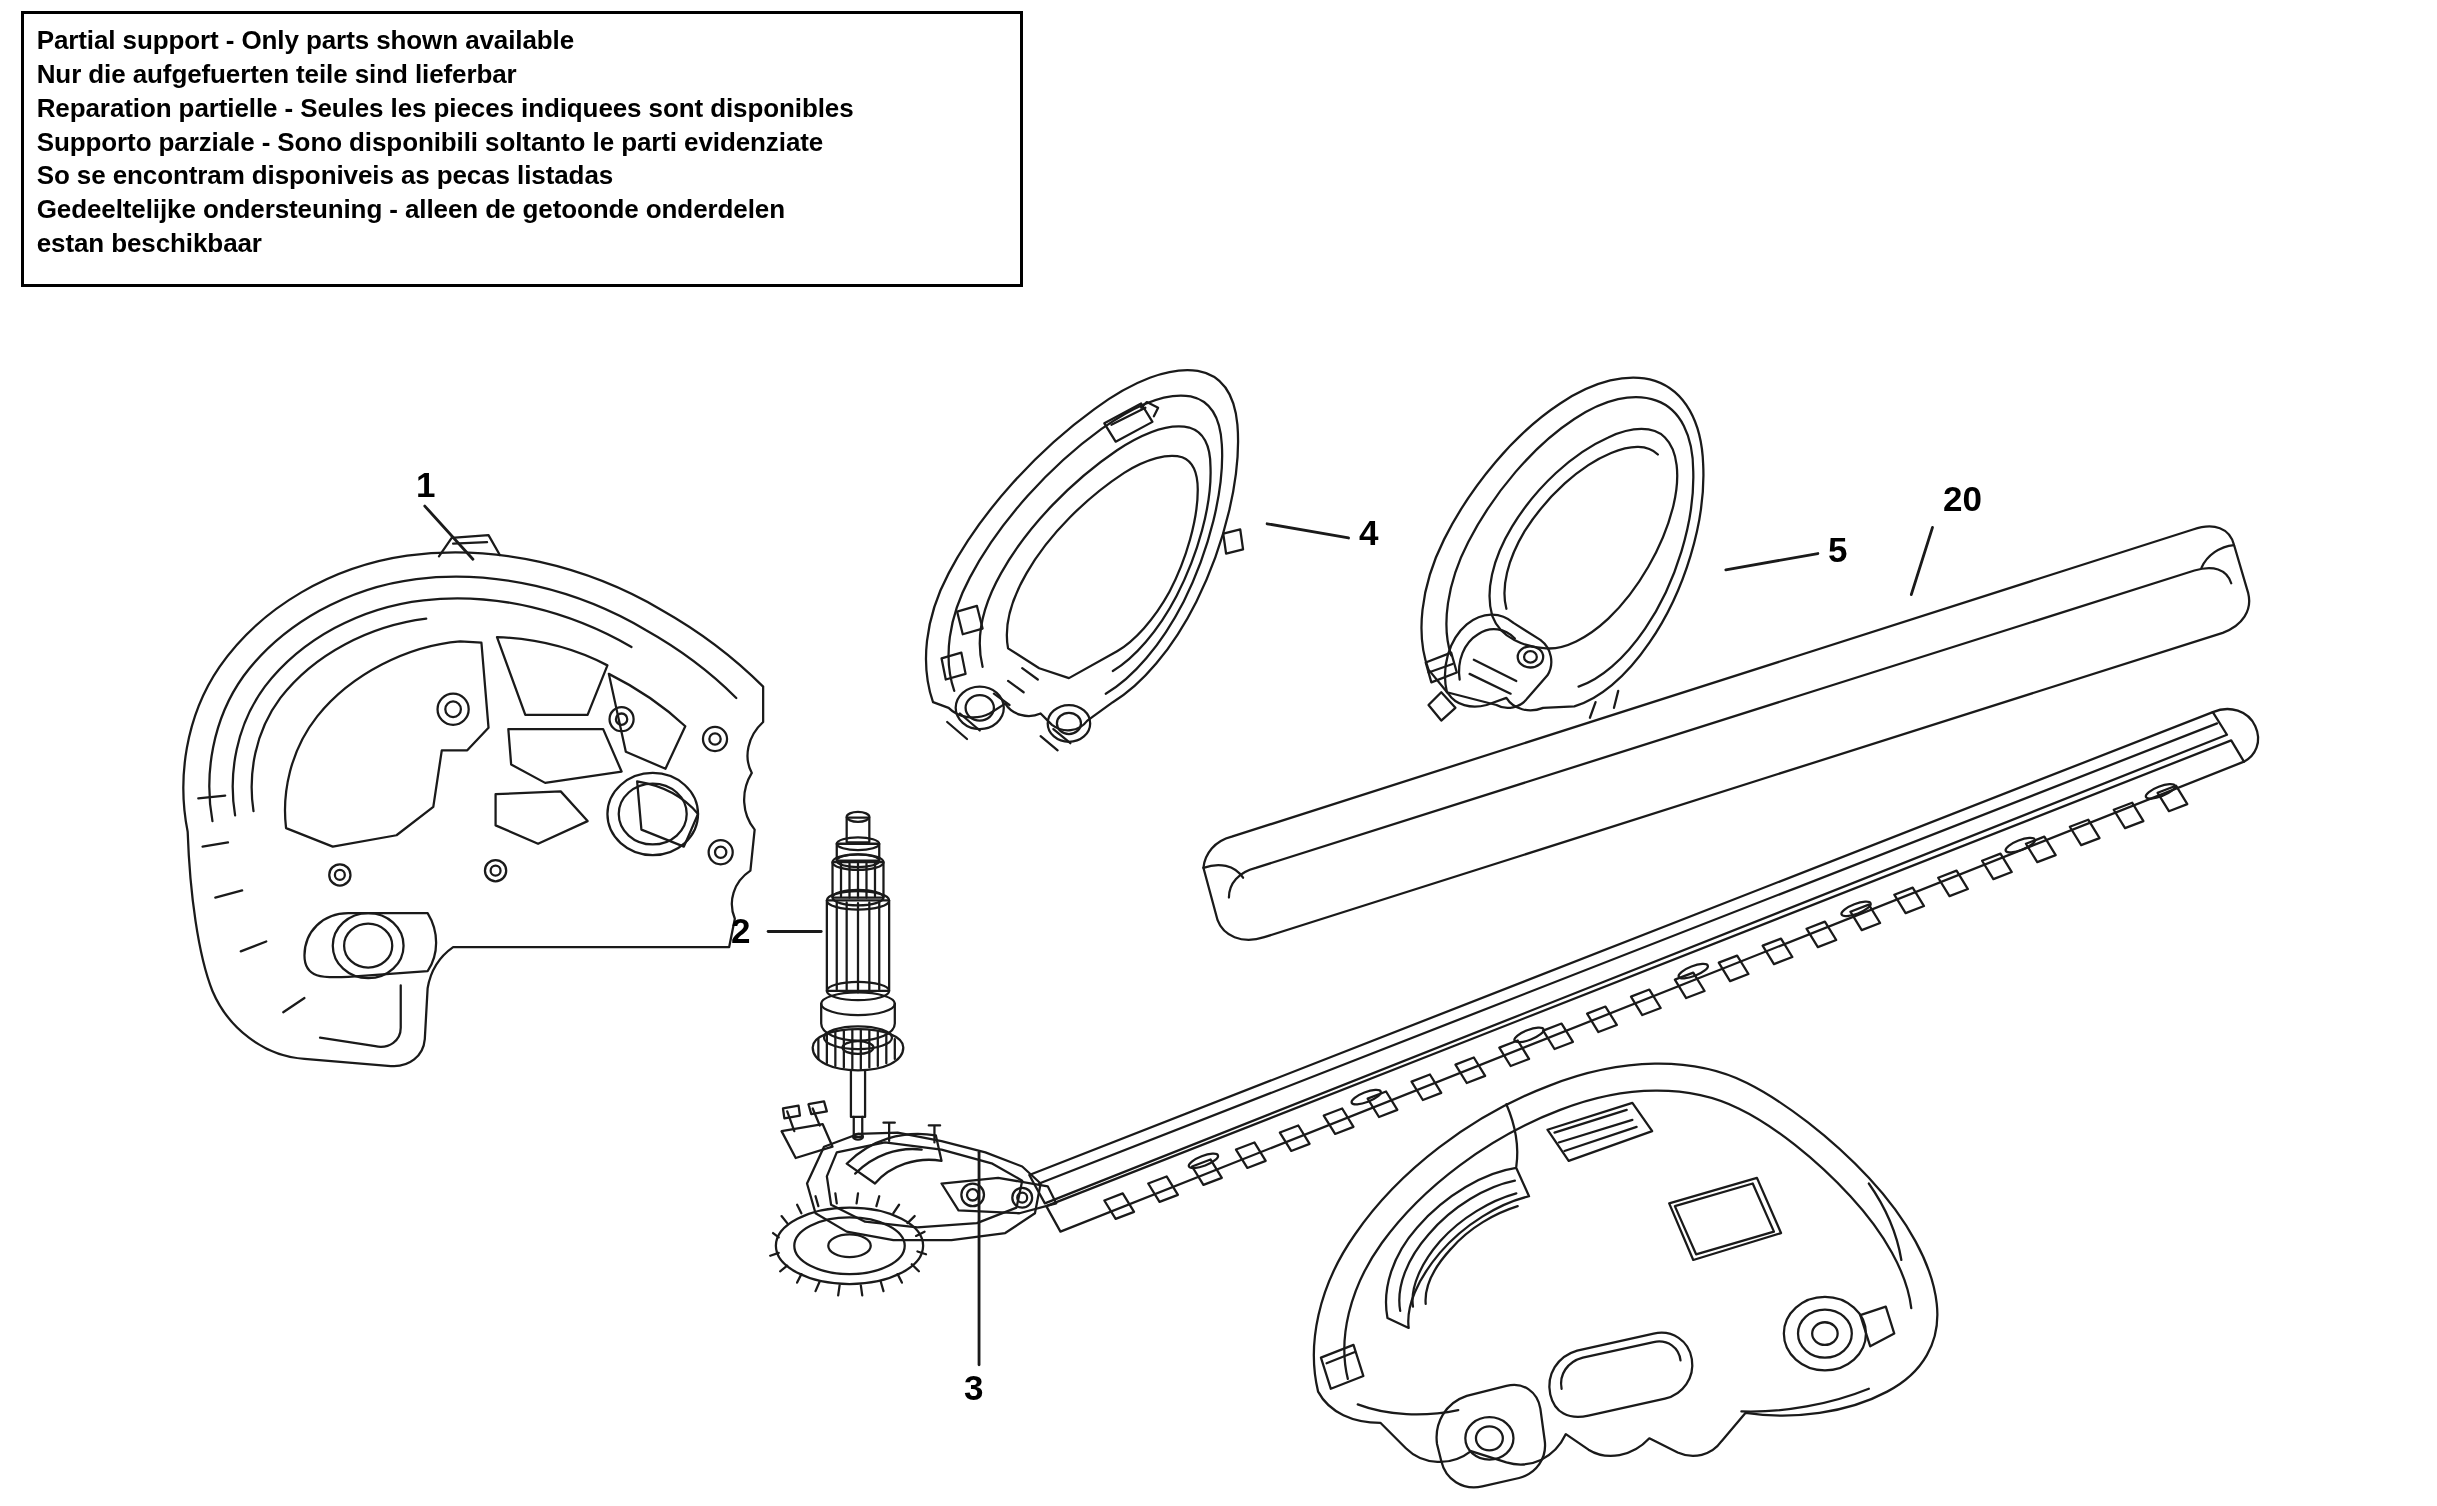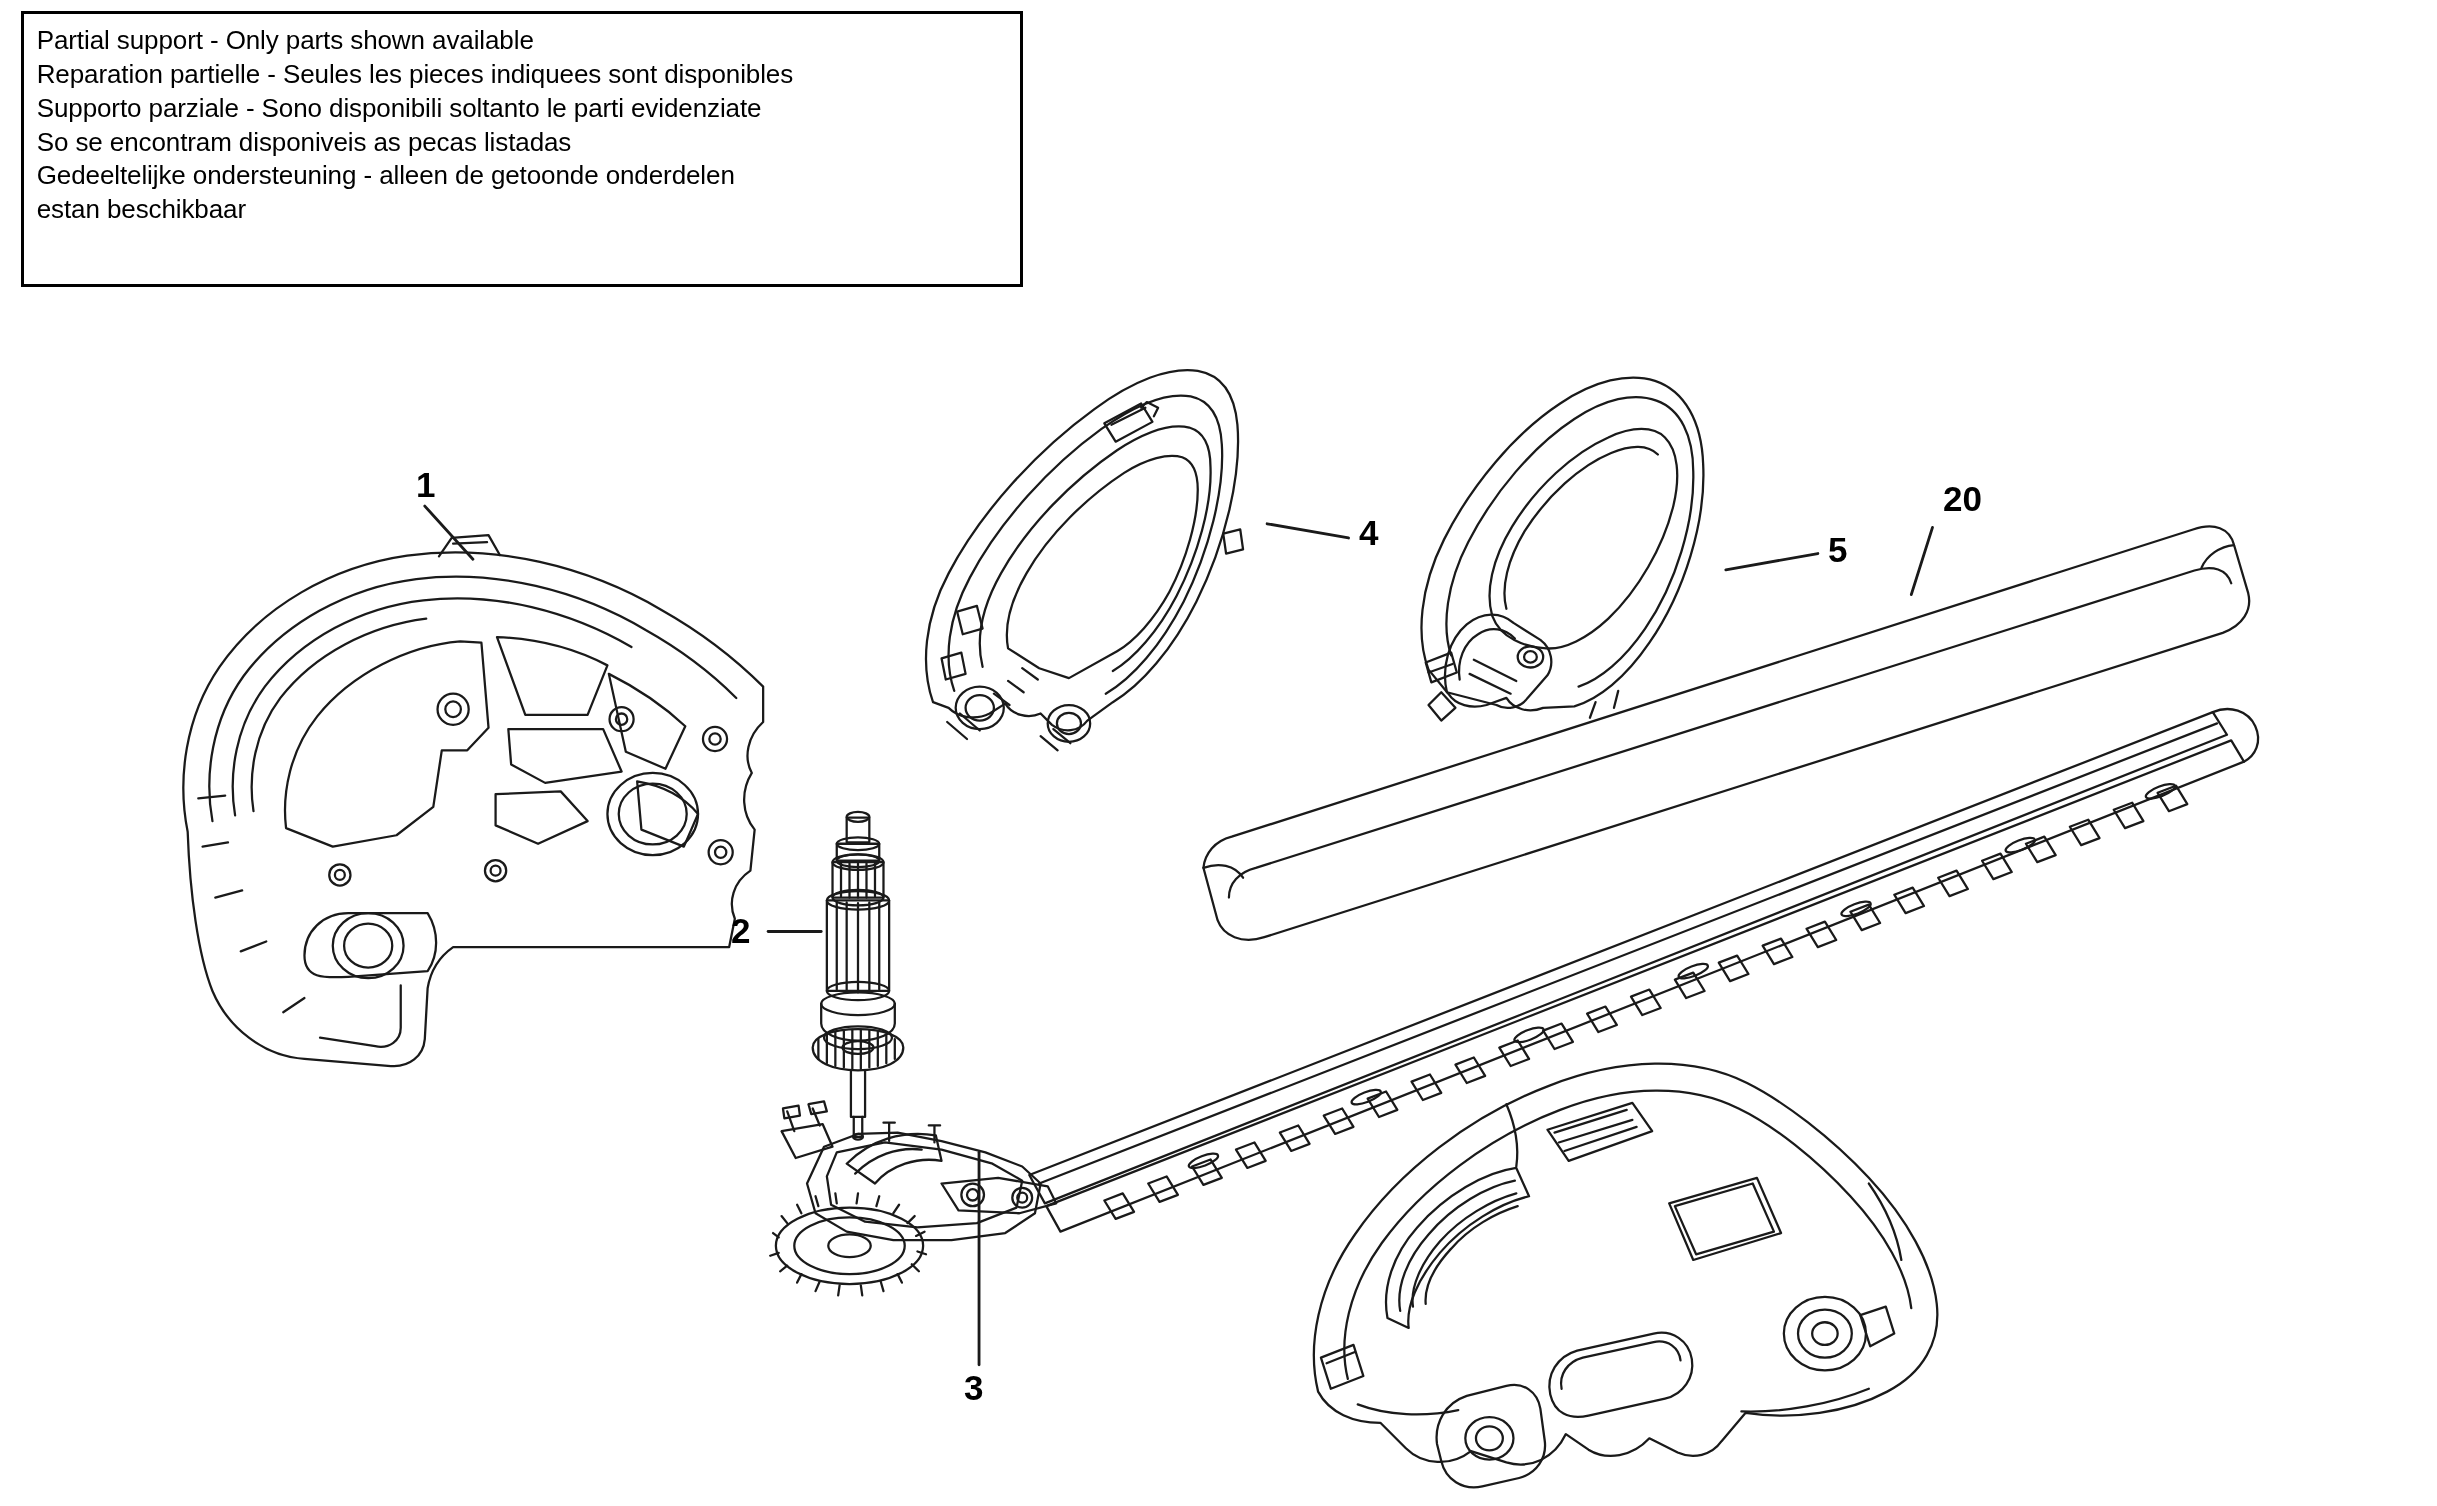--- a/index.html
+++ b/index.html
@@ -24,21 +24,21 @@
     top: 11.3px;
     width: 1002px;
     height: 276px;
     border: 3.5px solid #000000;
     box-sizing: border-box;
     background: #ffffff;
     padding: 10px 12.7px 0 12.7px;
   }
   #notice-box .line {
     font-size: 26px;
-    font-weight: normal;
+    font-weight: bold;
     color: #000000;
     line-height: 1.30;
     white-space: nowrap;
     letter-spacing: -0.1px;
   }
   
   .callout {
     position: absolute;
     font-size: 35px;
     font-weight: bold;
@@ -54,20 +54,21 @@
     height: 1507px;
   }
 </style>
 </head>
 <body>
 
 <div id="page">
 
   <div id="notice-box">
     <div class="line">Partial support - Only parts shown available</div>
+    <div class="line">Nur die aufgefuerten teile sind lieferbar</div>
     <div class="line">Reparation partielle - Seules les pieces indiquees sont disponibles</div>
     <div class="line">Supporto parziale - Sono disponibili soltanto le parti evidenziate</div>
     <div class="line">So se encontram disponiveis as pecas listadas</div>
     <div class="line">Gedeeltelijke ondersteuning - alleen de getoonde onderdelen</div>
     <div class="line">estan beschikbaar</div>
   </div>
 
   <svg id="art" viewBox="0 0 3444 2129" xmlns="http://www.w3.org/2000/svg">
     <g fill="none" stroke="#1a1a1a" stroke-width="3.2" stroke-linecap="round" stroke-linejoin="round">
 

